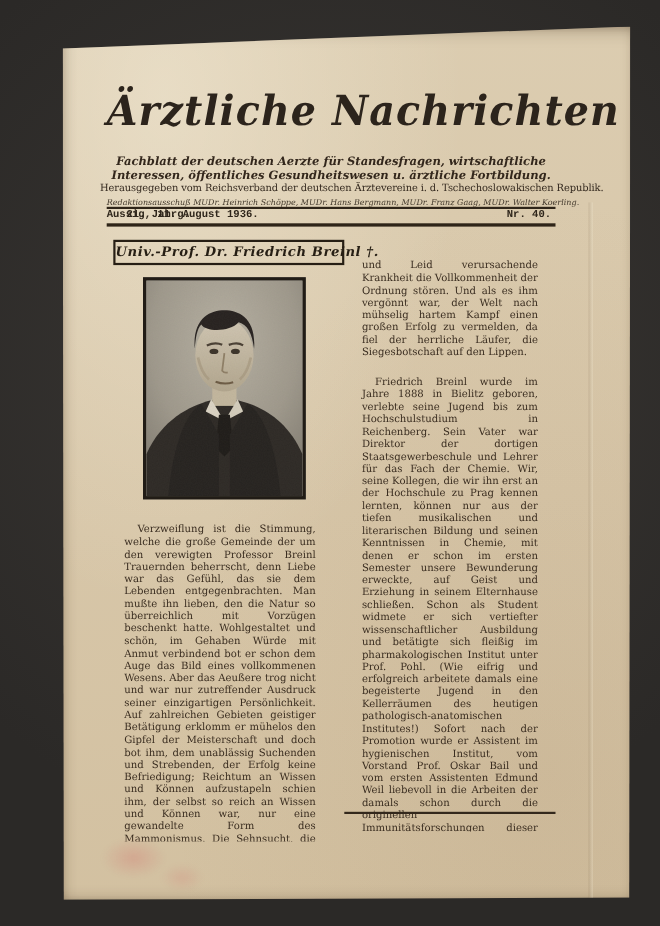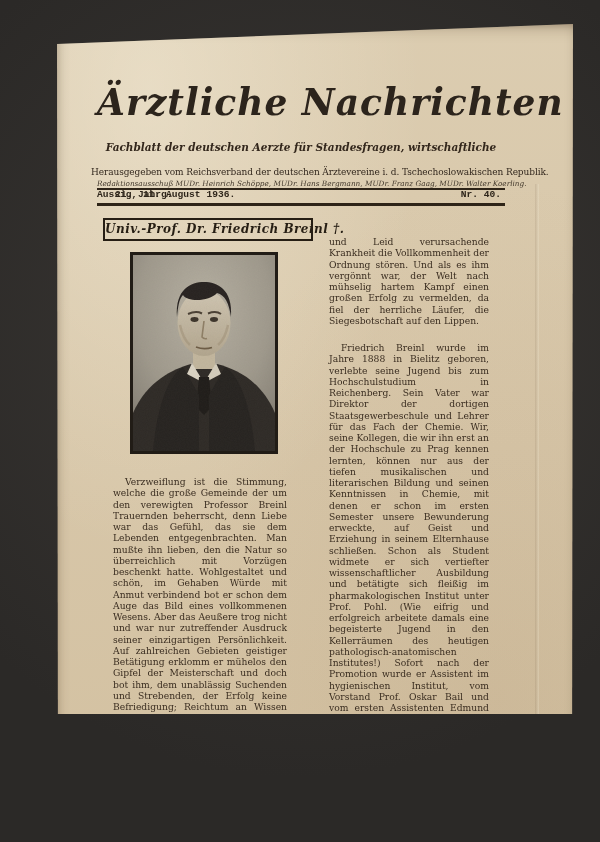--- a/index.html
+++ b/index.html
@@ -1,21 +1,21 @@
 <!DOCTYPE html>
 <html lang="de"><head>
 <meta charset="utf-8">
 <style>
   html,body{margin:0;padding:0;}
   body{
     width:600px;height:842px;overflow:hidden;
     background:radial-gradient(circle at 50% 40%, #3a3734, #2b2927 75%);
     font-family:"DejaVu Serif", serif;
   }
-  #canvas{position:relative;width:600px;height:714px;overflow:hidden;}
+  #canvas{position:relative;width:600px;height:842px;overflow:hidden;}
 
   
   .paper{
     position:absolute;left:55px;top:24px;width:522px;height:796px;
     background:
       radial-gradient(ellipse at 18% 8%, rgba(255,250,235,0.35), rgba(255,250,235,0) 45%),
       radial-gradient(ellipse at 85% 85%, rgba(140,105,70,0.10), rgba(140,105,70,0) 55%),
       linear-gradient(175deg,#dccdb1 0%, #d7c6a8 55%, #d2c0a0 100%);
     clip-path:polygon(2px 20px, 518px 0px, 517px 792px, 3px 794px);
     box-shadow:inset 10px 0 14px -10px rgba(60,40,20,0.45),
@@ -104,20 +104,21 @@
 </head>
 <body>
 
 <div id="canvas">
   <div class="paper">
 
     <div class="masthead">
       <div class="journal-title">Ärztliche Nachrichten</div>
       <div class="journal-subtitle">
         <div>Fachblatt der deutschen Aerzte für Standesfragen, wirtschaftliche</div>
+        <div>Interessen, öffentliches Gesundheitswesen u. ärztliche Fortbildung.</div>
       </div>
       <div class="publisher-line">Herausgegeben vom Reichsverband der deutschen Ärztevereine i. d. Tschechoslowakischen Republik.</div>
       <div class="editorial-line">Redaktionsausschuß MUDr. Heinrich Schöppe, MUDr. Hans Bergmann, MUDr. Franz Gaag, MUDr. Walter Koerling.</div>
     </div>
 
     <div class="rule rule-thin"></div>
 
     <div class="issue-bar">
       <span class="volume">21. Jahrg.</span>
       <span class="place-date">Aussig, 11. August 1936.</span>

